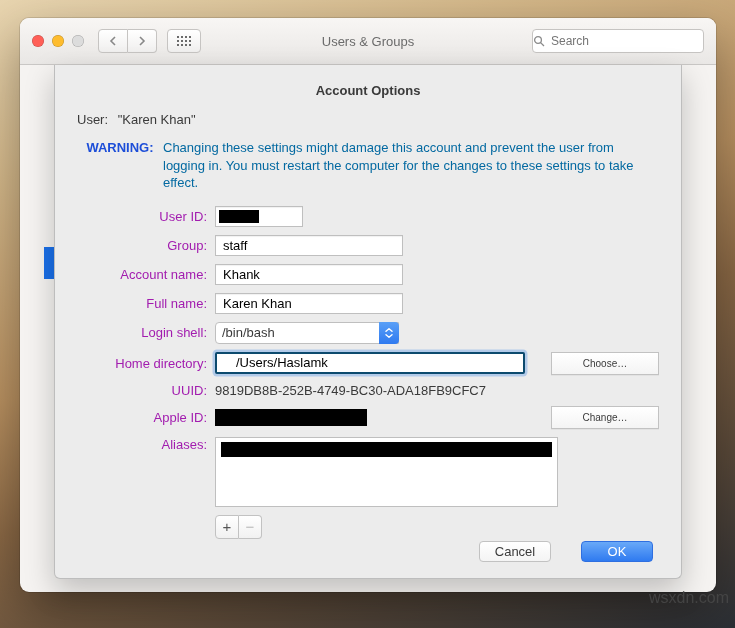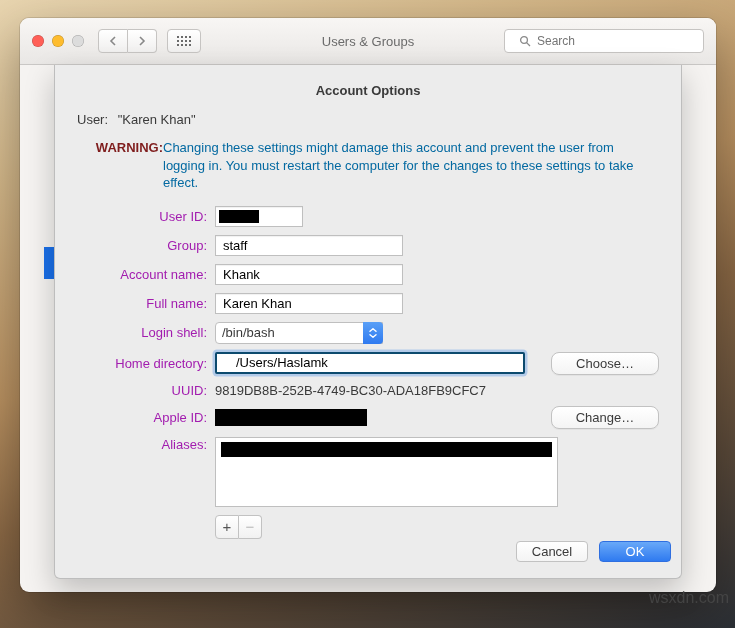--- a/index.html
+++ b/index.html
@@ -8,53 +8,53 @@
   .titlebar{height:46px;border-bottom:1px solid #c9c7c5;border-radius:9px 9px 0 0;background:linear-gradient(#f8f6f4,#e9e7e5);display:flex;align-items:center;padding:0 12px;position:relative}
   .traffic{display:flex;gap:8px;align-items:center}
   .dot{width:12px;height:12px;border-radius:50%;box-shadow:inset 0 0 0 .5px rgba(0,0,0,.25)}
   .dot.red{background:#ff5f57}.dot.amber{background:#febc2e}.dot.green{background:#dcdcdc}
   .navgrp{display:flex;margin-left:14px}
   .navbtn{width:28px;height:22px;background:linear-gradient(#ffffff,#f0efee);border:1px solid #c6c4c2;display:flex;align-items:center;justify-content:center;color:#777}
   .navbtn:first-child{border-radius:4px 0 0 4px}
   .navbtn:last-child{border-radius:0 4px 4px 0;border-left:none}
   .gridbtn{margin-left:10px;width:32px;height:22px;background:linear-gradient(#ffffff,#f0efee);border:1px solid #c6c4c2;border-radius:4px;display:flex;align-items:center;justify-content:center;color:#555}
   .wtitle{position:absolute;left:0;right:0;text-align:center;font-size:13px;color:#6b6b6b;pointer-events:none}
-  .searchwrap{width:170px;height:22px;background:#fff;border:1px solid #c6c4c2;border-radius:4px;display:flex;align-items:center;padding:0 14px;margin-left:auto}
+  .searchwrap{width:170px;height:22px;background:#fff;border:1px solid #c6c4c2;border-radius:4px;display:flex;align-items:center;padding:0 0;margin-left:auto}
   .searchwrap svg{flex:none}
   .searchwrap input{border:none;outline:none;font-size:12px;width:100%;background:transparent;color:#333;margin-left:4px}
   .body{position:relative;height:calc(100% - 46px)}
   .sheet-backdrop{position:absolute;inset:0}
   .blue-sel{position:absolute;left:24px;top:182px;width:16px;height:32px;background:#1a6fe8}
   .sheet{position:absolute;left:34px;top:0;right:34px;bottom:14px;background:#ececec;border:1px solid #bdbdbd;border-top:none;border-radius:0 0 6px 6px;box-shadow:0 12px 30px rgba(0,0,0,.22);padding:18px 22px 14px}
   h2.adv{text-align:center;font-size:13px;font-weight:700;margin:0 0 14px;color:#3a3a3a}
   .userline{margin:0 0 12px;font-size:13px}
   .userline .lbl{margin-right:6px}
   .warn{display:flex;font-size:13px;line-height:1.35;margin-bottom:14px}
-  .warn .wlbl{color:#7f1d1d;font-weight:700;width:86px;text-align:right;flex:none}
+  .warn .wlbl{color:#1d4ed8;font-weight:700;width:86px;text-align:center;flex:none}
   .warn .wtxt{color:#0369a1;padding-right:20px}
   .row{display:flex;align-items:center;margin-bottom:8px}
   .row .lbl{width:130px;text-align:right;padding-right:8px;color:#a21caf}
   .tf{height:21px;background:#fff;border:1px solid #bfbfbf;box-shadow:inset 0 1px 1px rgba(0,0,0,.06);font-size:13px;padding:0 5px;box-sizing:border-box;display:flex;align-items:center}
   .tf input{border:none;outline:none;width:100%;font-size:13px;background:transparent}
   .tf.redact{background:#fff;position:relative;overflow:hidden}
   .tf.redact::after{content:"";position:absolute;left:3px;top:3px;bottom:3px;width:40px;background:#000}
   .sel{position:relative;height:22px;background:#fff;border:1px solid #bfbfbf;border-radius:4px 0 0 4px;display:flex;align-items:center;padding:0 6px;box-sizing:border-box}
   .sel .arrow{position:absolute;right:-1px;top:-1px;bottom:-1px;width:20px;background:linear-gradient(#5aa0f7,#2f7af0);border-radius:0 4px 4px 0;display:flex;flex-direction:column;align-items:center;justify-content:center}
   .homedir{height:22px;background:#fff;border:2px solid #0c4a6e;border-radius:2px;box-shadow:0 0 0 2.5px rgba(110,165,230,.45);font-size:13px;padding:0 17px;box-sizing:border-box;display:flex;align-items:flex-start;flex:1}
   .homedir input{border:none;outline:none;width:100%;font-size:13px}
-  .sidebtn{width:106px;height:21px;margin-left:26px;background:linear-gradient(#ffffff,#f4f4f4);border:1px solid #c2c2c2;border-radius:8px;font-size:13px;display:flex;align-items:center;justify-content:center;box-shadow:0 1px 0 rgba(0,0,0,.04)}
+  .sidebtn{width:106px;height:21px;margin-left:26px;background:linear-gradient(#ffffff,#f4f4f4);border:1px solid #c2c2c2;border-radius:0;font-size:10px;display:flex;align-items:center;justify-content:center;box-shadow:0 1px 0 rgba(0,0,0,.04)}
   .uuidtxt{font-size:13px;color:#3a3a3a}
   .redbox{background:#000;height:17px}
   .aliases{width:341px;height:68px;background:#fff;border:1px solid #bfbfbf;display:block}
   .aliases .bar{height:15px;margin:4px 5px 0;background:#000}
   .pm{display:flex;margin-top:6px;margin-left:138px}
   .pmbtn{width:22px;height:22px;background:linear-gradient(#ffffff,#f1f1f1);border:1px solid #c2c2c2;display:flex;align-items:center;justify-content:center;font-size:15px;color:#555}
   .pmbtn:first-child{border-radius:4px 0 0 4px}
   .pmbtn:last-child{border-radius:0 4px 4px 0;border-left:none;color:#b8b8b8}
-  .footer{position:absolute;right:10px;bottom:16px;display:flex;gap:11px}
+  .footer{position:absolute;right:28px;bottom:16px;display:flex;gap:30px}
   .btn{min-width:72px;height:21px;padding:0 14px;border-radius:4px;font-size:13px;display:flex;align-items:center;justify-content:center;box-sizing:border-box}
   .btn-cancel{background:linear-gradient(#ffffff,#f4f4f4);border:1px solid #c2c2c2}
   .btn-ok{background:linear-gradient(#69a9f8,#2f7af0);color:#fff;border:1px solid #2f6fe0}
   .wm{position:absolute;right:6px;bottom:21px;font-size:16px;color:#4a4a4a;opacity:.8}
 </style>
 </head>
 <body>
 
 <div class="desktop">
   <div class="panel">
@@ -146,21 +146,21 @@
 
         <div class="row">
           <div class="lbl">Full name:</div>
           <div class="tf" style="width:188px">
             <input value="Karen Khan" style="">
           </div>
         </div>
 
         <div class="row">
           <div class="lbl">Login shell:</div>
-          <div class="sel" style="width:168px">
+          <div class="sel" style="width:184px">
             <span>/bin/bash</span>
             <div class="arrow">
               <svg width="8" height="10" viewBox="0 0 8 10">
                   <path d="M1 3.2 L4 .7 L7 3.2 M1 6.8 L4 9.3 L7 6.8" fill="none" stroke="#fff" stroke-width="1.4" stroke-linecap="round" stroke-linejoin="round"></path>
                 </svg>
             </div>
           </div>
         </div>
 
         <div class="row">

